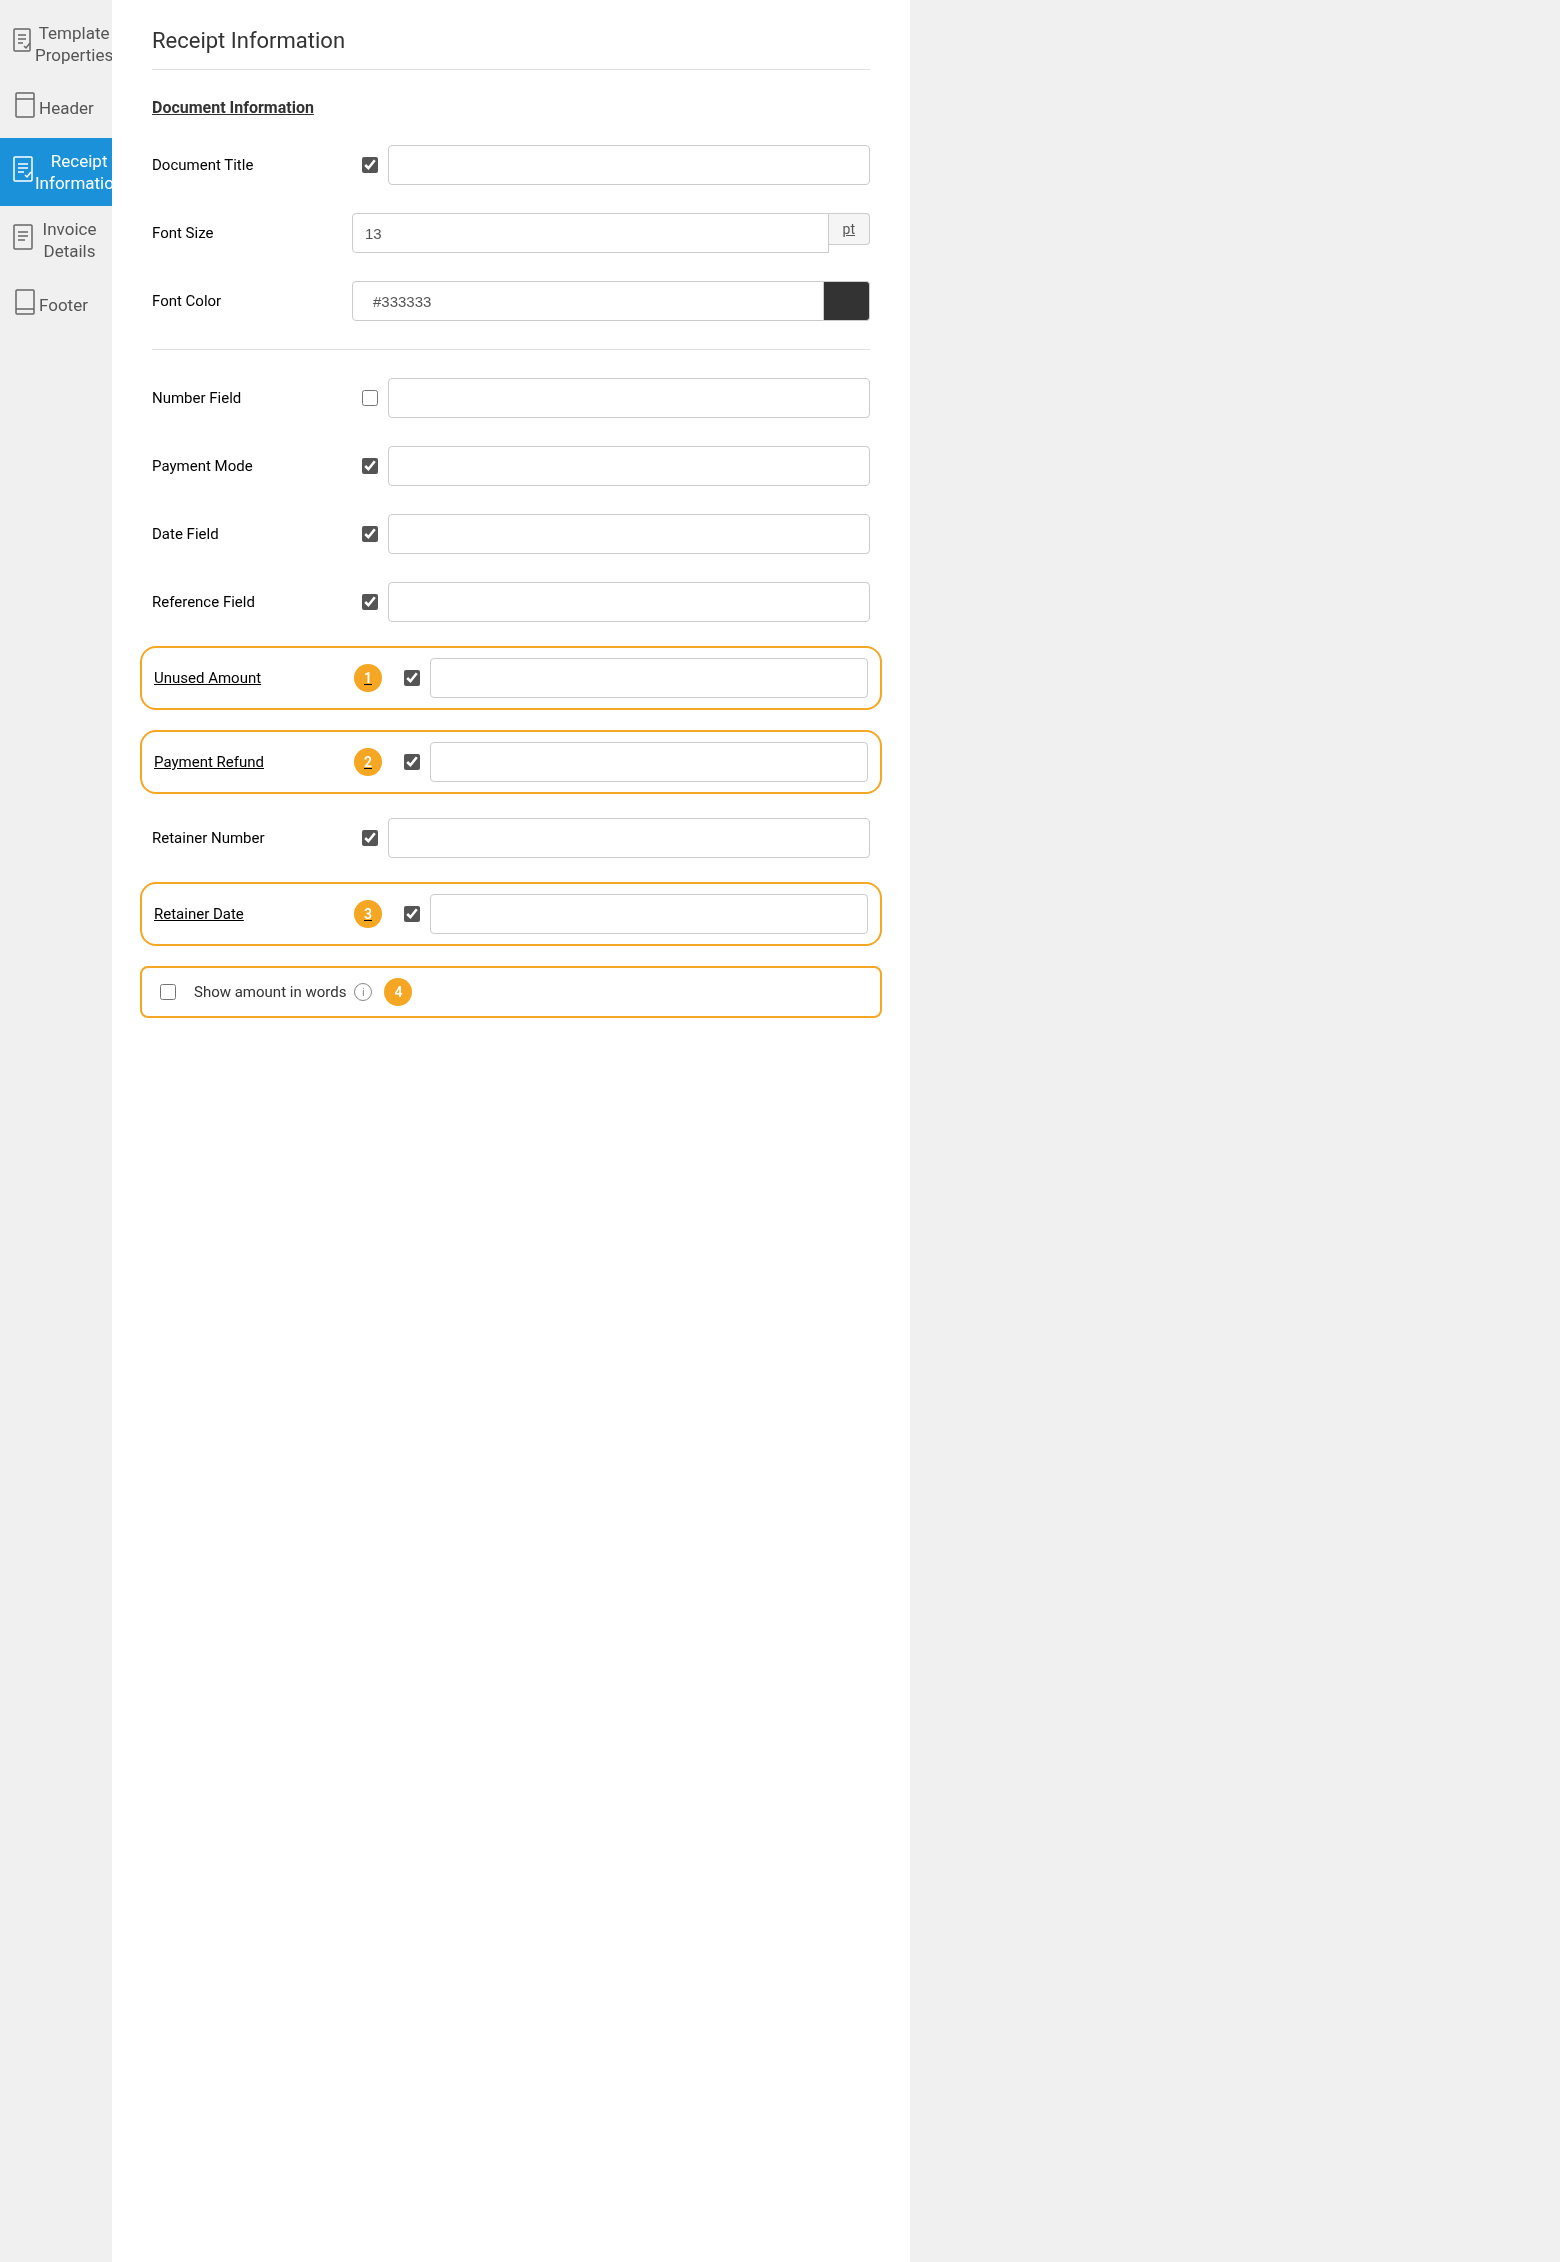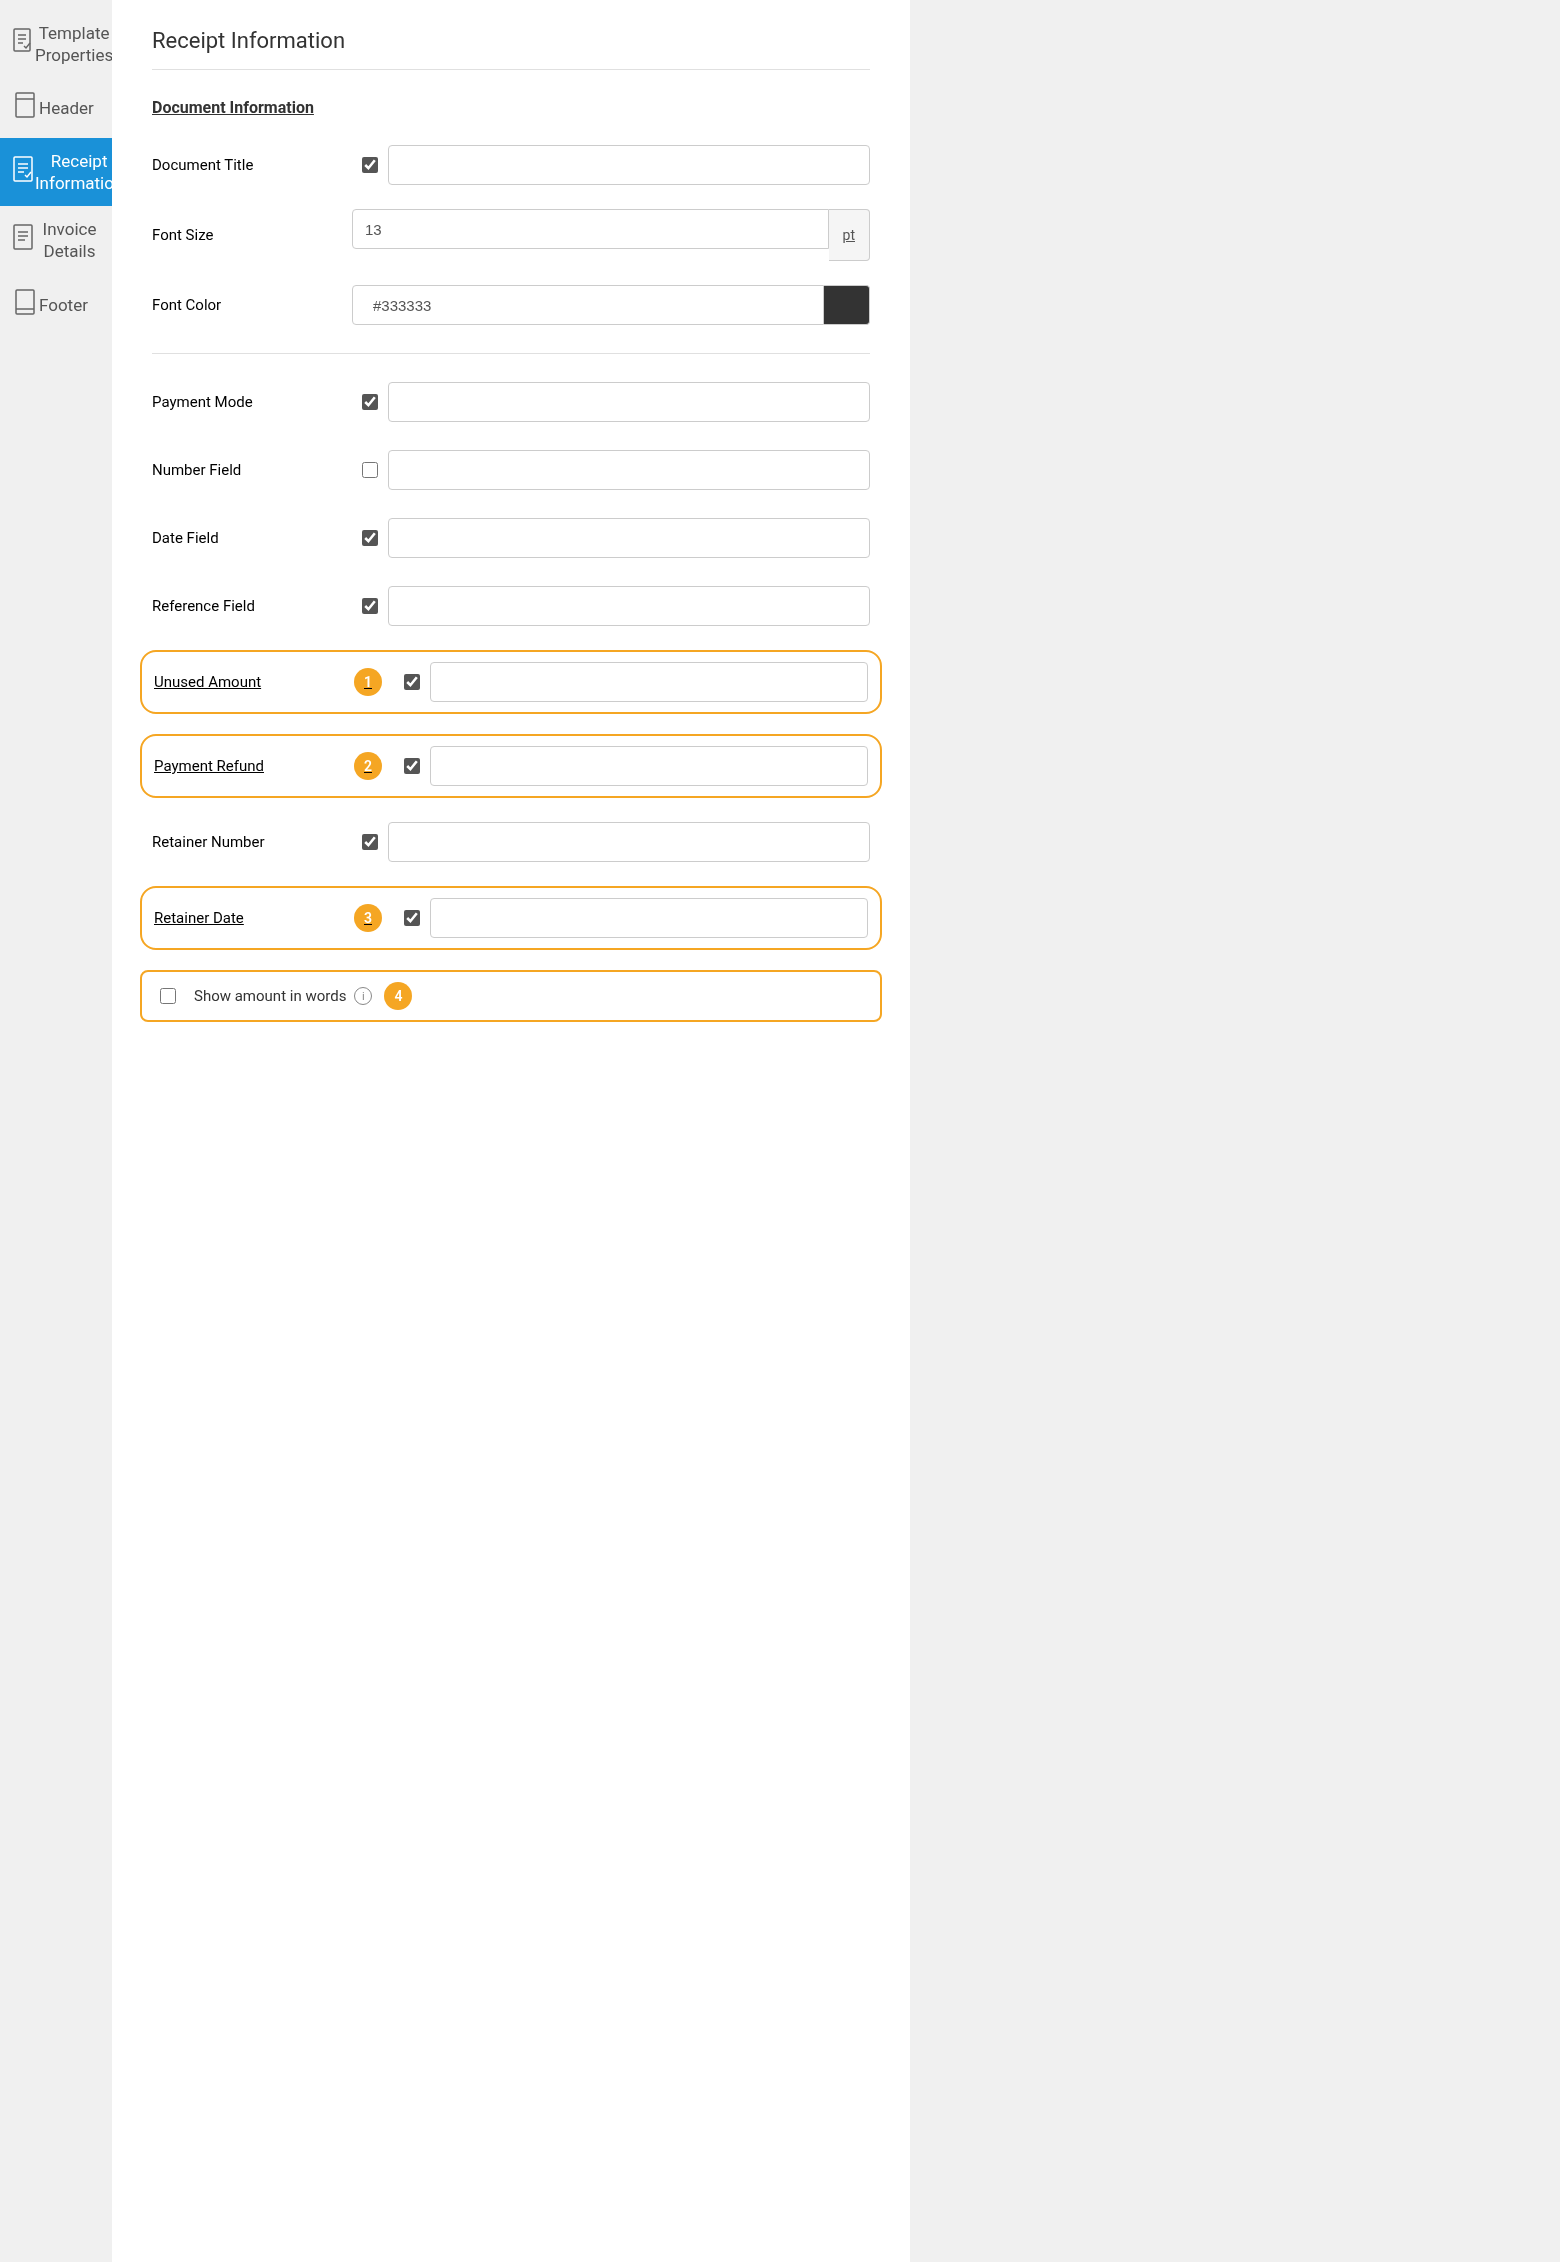--- a/index.html
+++ b/index.html
@@ -151,21 +151,21 @@
       height: 40px;
       border: 1px solid #ccc;
       border-radius: 4px 0 0 4px;
       padding: 0 12px;
       font-size: 15px;
       color: #555;
       outline: none;
     }
 
     .pt-label {
-      height: 52px;
+      height: 32px;
       padding: 0 14px;
       border: 1px solid #ccc;
       border-left: none;
       border-radius: 0 4px 4px 0;
       background: #f5f5f5;
       display: flex;
       align-items: center;
       font-size: 14px;
       color: #555;
       text-decoration: underline;
@@ -323,31 +323,31 @@
     <span class="field-label">Font Color</span>
     <div style="flex:1; display:flex;">
       <input type="text" class="font-color-input" value="#333333" style="">
       <div class="color-swatch" style="background:#333333;"></div>
     </div>
   </div>
 
   <div class="divider"></div>
 
   <div class="form-row">
+    <span class="field-label">Number Field</span>
+    <div class="checkbox-area">
+      <input type="checkbox" style="">
+    </div>
+    <input type="text" class="text-input" style="">
+  </div>
+
+  <div class="form-row">
     <span class="field-label">Payment Mode</span>
     <div class="checkbox-area">
       <input type="checkbox" checked="" style="">
-    </div>
-    <input type="text" class="text-input" style="">
-  </div>
-
-  <div class="form-row">
-    <span class="field-label">Number Field</span>
-    <div class="checkbox-area">
-      <input type="checkbox" style="">
     </div>
     <input type="text" class="text-input" style="">
   </div>
 
   <div class="form-row">
     <span class="field-label">Date Field</span>
     <div class="checkbox-area">
       <input type="checkbox" checked="" style="">
     </div>
     <input type="text" class="text-input" style="">

